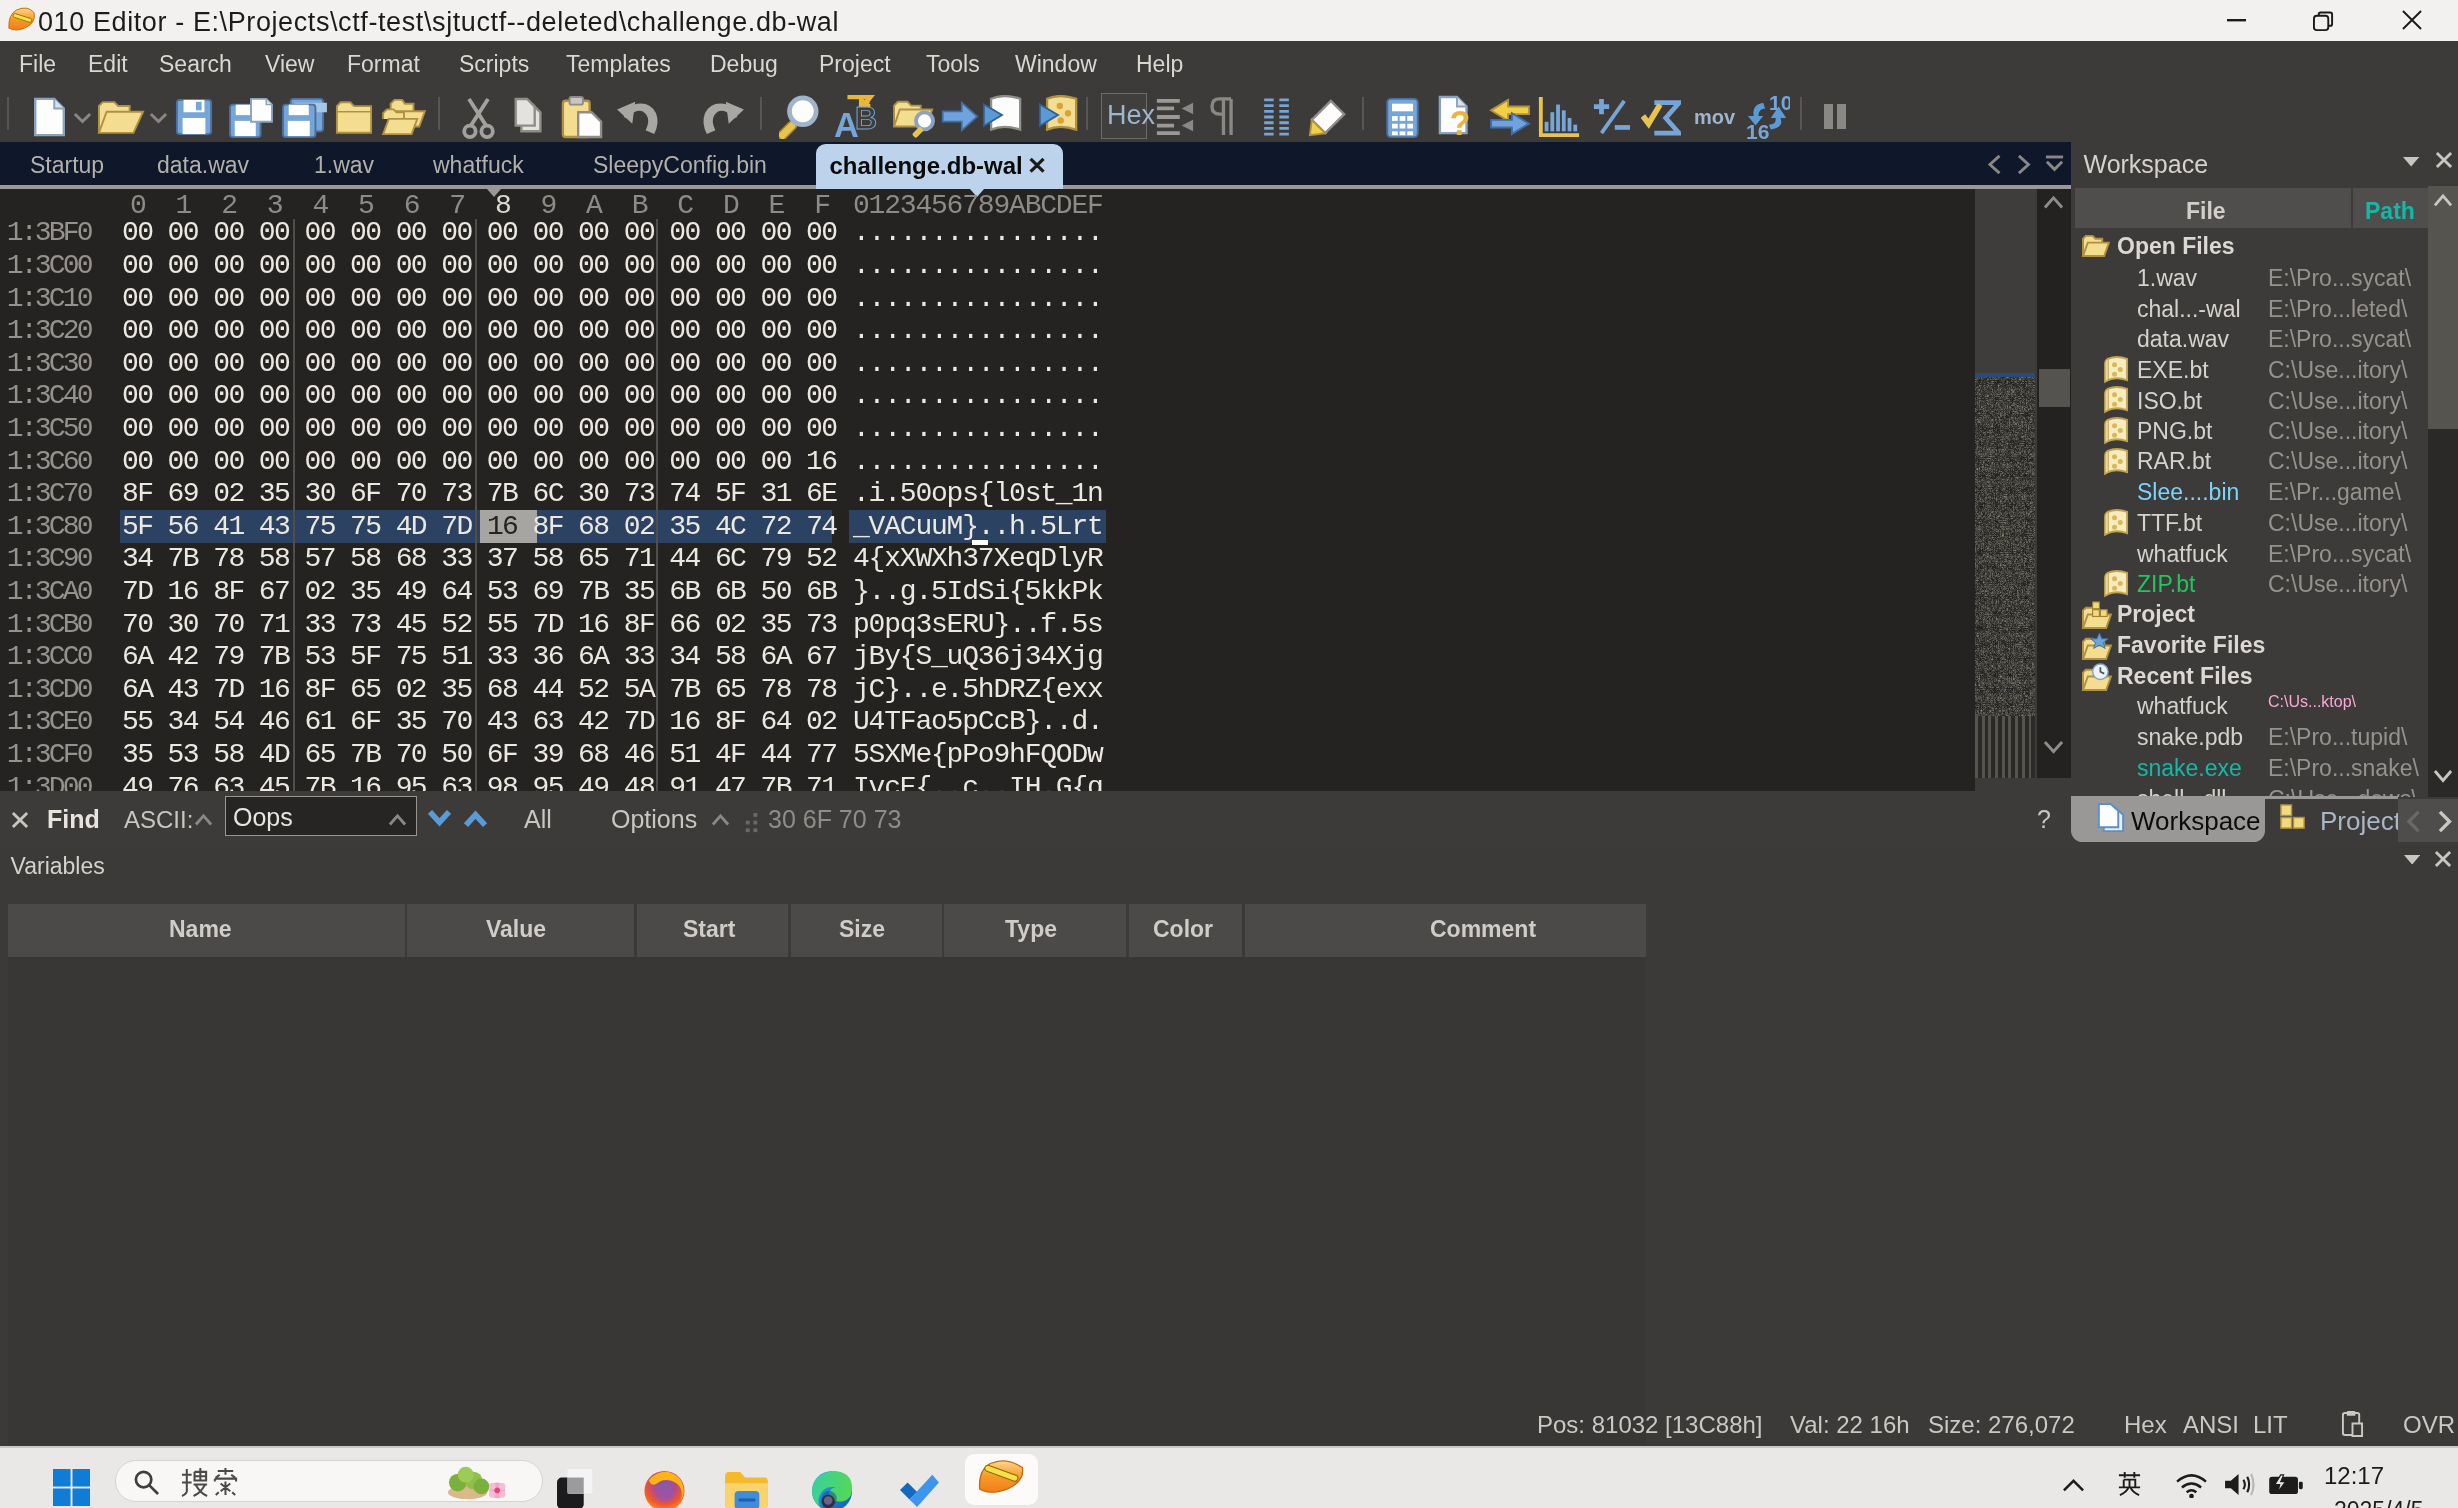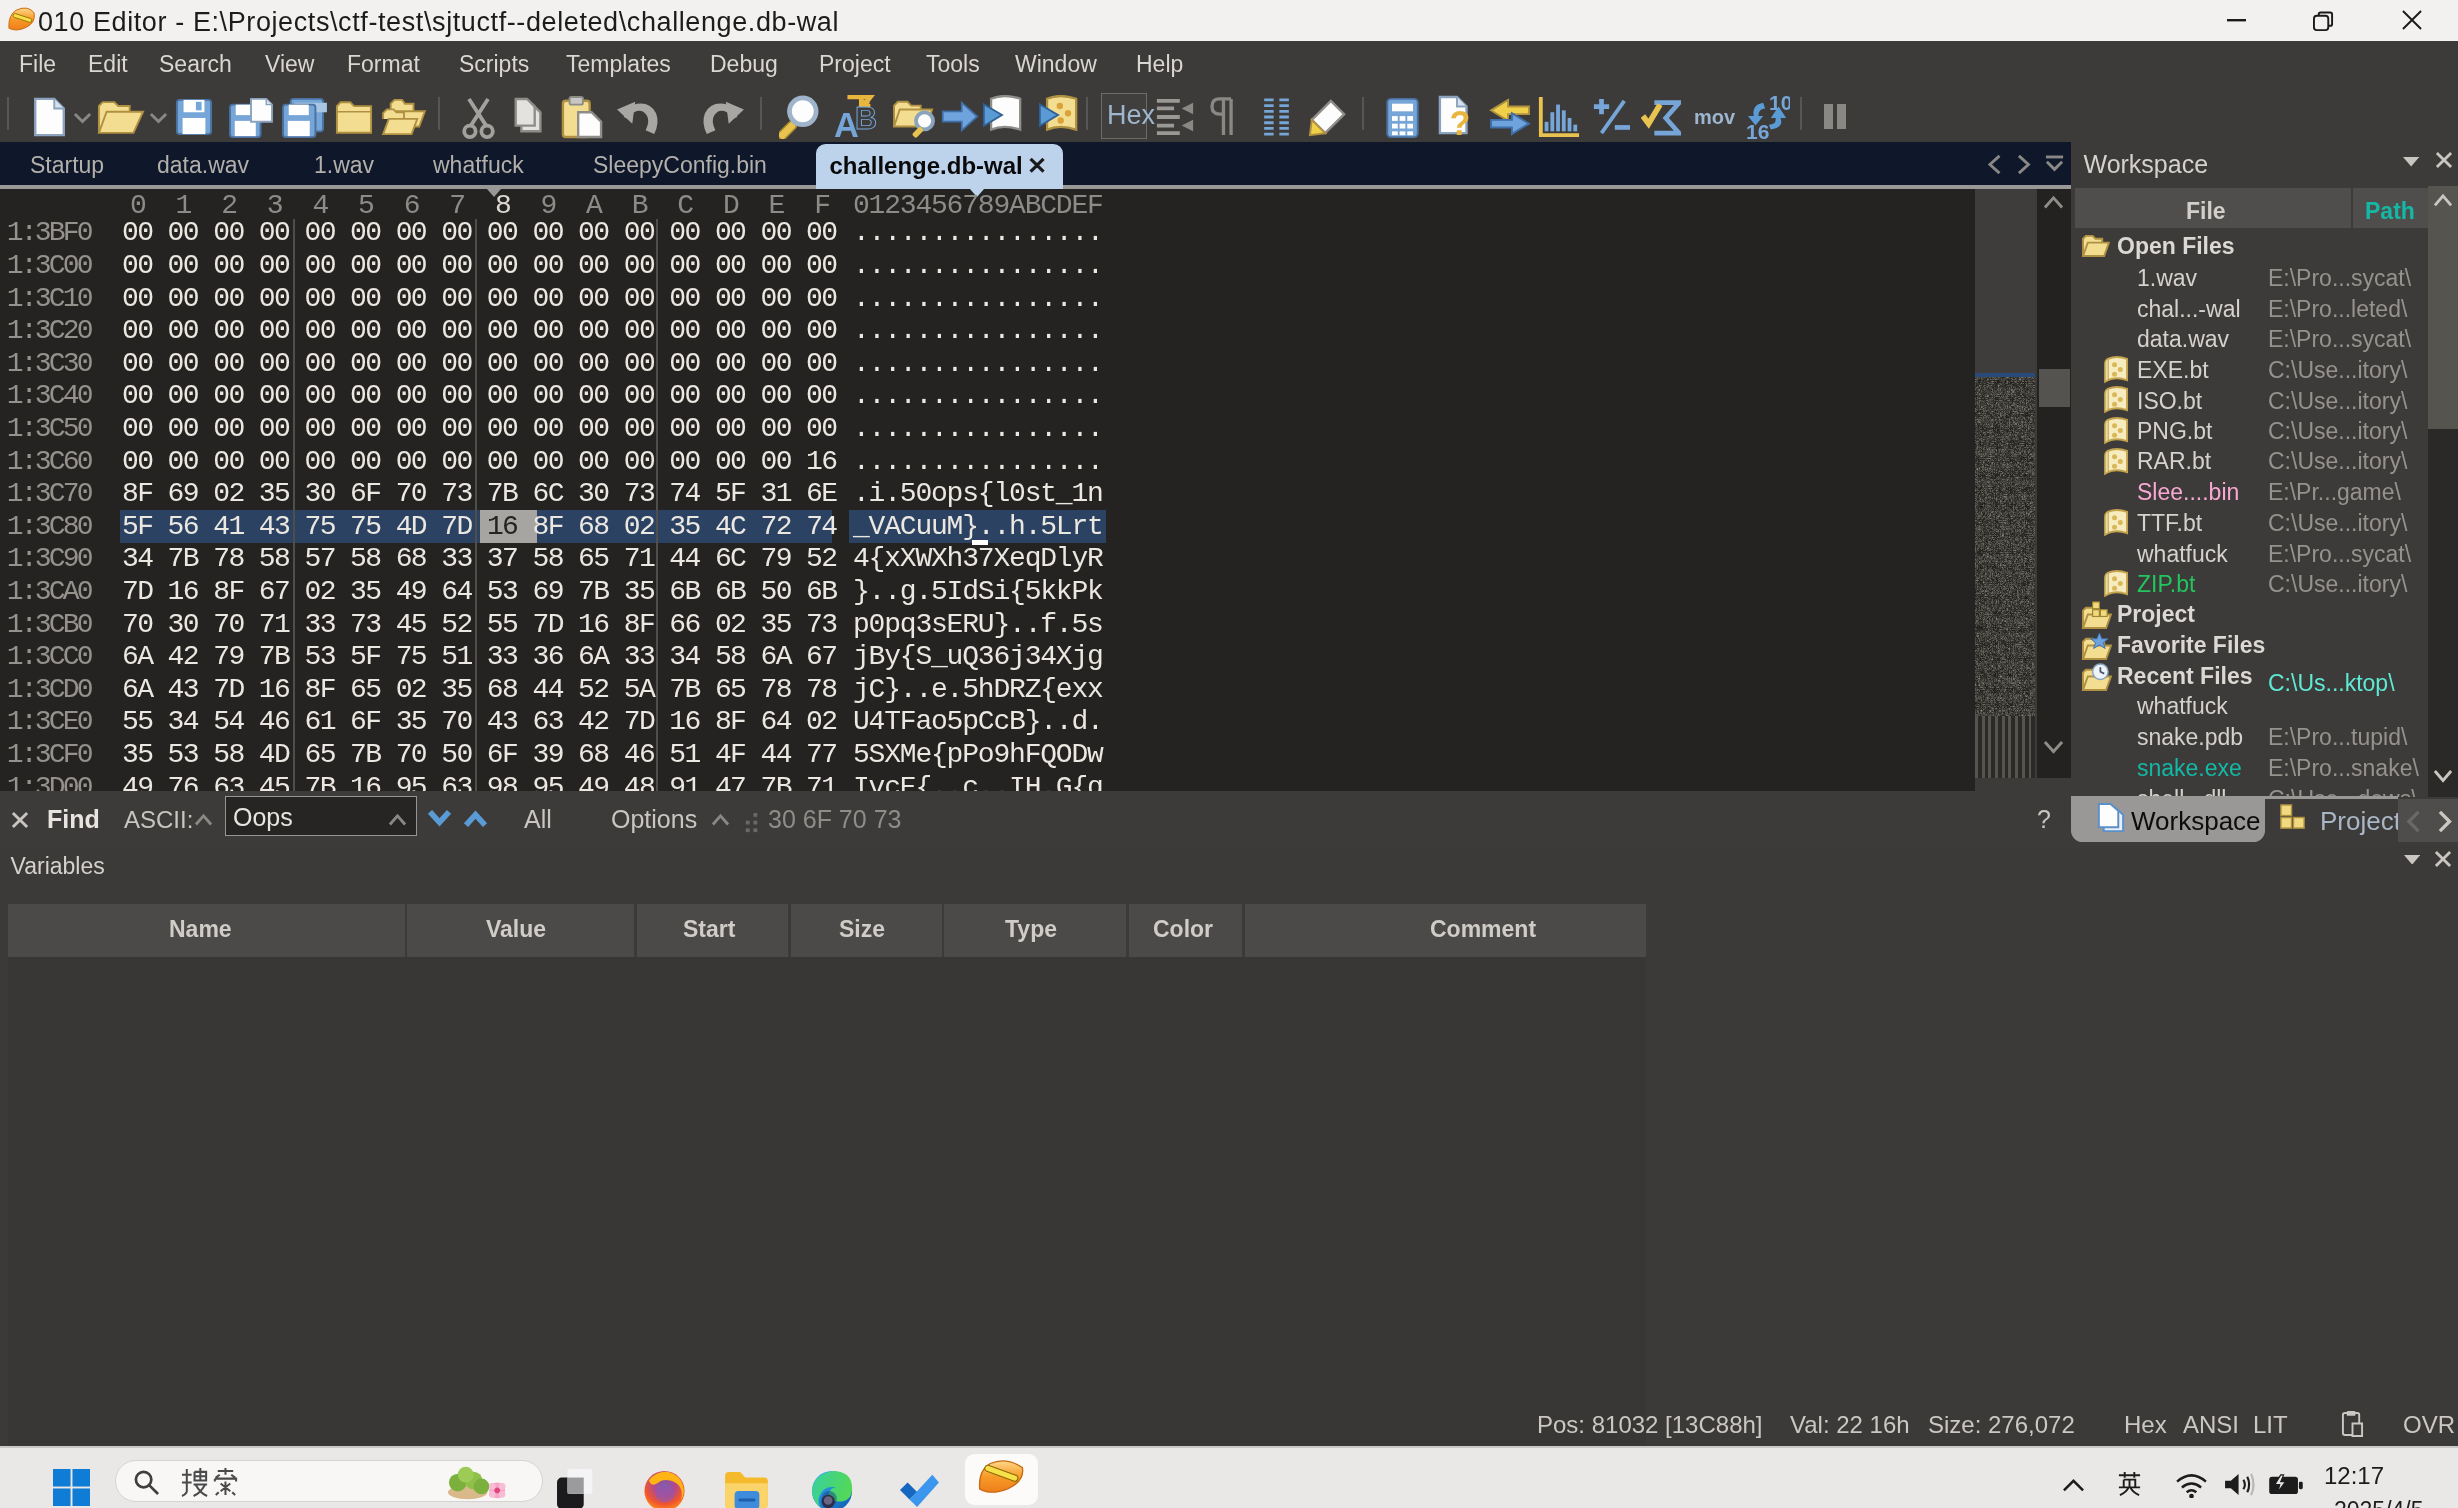--- a/index.html
+++ b/index.html
@@ -420,21 +420,21 @@
       <span class="abs" style="left:197px;top:276px;font-size:23px;color:#96938e">C:\Use...itory\</span>
   <svg class="abs" style="left:31px;top:306px" width="27" height="29" viewBox="0 0 28 30">
         <path d="M6 3 Q15 -1 26 3 L26 25 Q15 21 6 25 Z" fill="#f7ecc0" stroke="#c3a34c" stroke-width="2"></path>
         <path d="M6 3 Q3 4 3 8 L3 27 Q8 24 6 25" fill="#e8d9a0" stroke="#c3a34c" stroke-width="1.5"></path>
         <circle cx="13" cy="9" r="2.6" fill="#d8b858"></circle>
         <circle cx="19" cy="14" r="2.6" fill="#d8b858"></circle>
         <circle cx="13" cy="19" r="2.6" fill="#d8b858"></circle>
       </svg>
       <span class="abs" style="left:66px;top:306px;font-size:23px;color:#d5d2cd">RAR.bt</span>
       <span class="abs" style="left:197px;top:306px;font-size:23px;color:#96938e">C:\Use...itory\</span>
-  <span class="abs" style="left:66px;top:337px;font-size:23px;color:#f9a8d4">Slee....bin</span>
+  <span class="abs" style="left:66px;top:337px;font-size:23px;color:#7dd3fc">Slee....bin</span>
       <span class="abs" style="left:197px;top:337px;font-size:23px;color:#96938e">E:\Pr...game\</span>
   <svg class="abs" style="left:31px;top:367px" width="27" height="29" viewBox="0 0 28 30">
         <path d="M6 3 Q15 -1 26 3 L26 25 Q15 21 6 25 Z" fill="#f7ecc0" stroke="#c3a34c" stroke-width="2"></path>
         <path d="M6 3 Q3 4 3 8 L3 27 Q8 24 6 25" fill="#e8d9a0" stroke="#c3a34c" stroke-width="1.5"></path>
         <circle cx="13" cy="9" r="2.6" fill="#d8b858"></circle>
         <circle cx="19" cy="14" r="2.6" fill="#d8b858"></circle>
         <circle cx="13" cy="19" r="2.6" fill="#d8b858"></circle>
       </svg>
       <span class="abs" style="left:66px;top:368px;font-size:23px;color:#d5d2cd">TTF.bt</span>
       <span class="abs" style="left:197px;top:368px;font-size:23px;color:#96938e">C:\Use...itory\</span>
@@ -466,21 +466,21 @@
       </svg>
       <span class="abs" style="left:46px;top:490px;font-size:23px;font-weight:bold;color:#dcd9d4">Favorite Files</span>
   <svg class="abs" style="left:9.6px;top:521px" width="31" height="29" viewBox="0 0 32 30">
         <path d="M2 28 L2 10 L5 7 L12 7 L15 10 L24 10 L24 14" fill="#f3dd91" stroke="#b09142" stroke-width="2"></path>
         <path d="M2 28 L7 14 L31 14 L26 28 Z" fill="#f3dd91" stroke="#b09142" stroke-width="2"></path>
         <circle cx="20" cy="9" r="8" fill="#eef3f8" stroke="#8ba3bd" stroke-width="1.5"></circle>
         <path d="M20 4.5 L20 9 L24 11" fill="none" stroke="#44546a" stroke-width="1.8"></path>
       </svg>
       <span class="abs" style="left:46px;top:521px;font-size:23px;font-weight:bold;color:#dcd9d4">Recent Files</span>
   <span class="abs" style="left:66px;top:551px;font-size:23px;color:#d5d2cd">whatfuck</span>
-      <span class="abs" style="left:197px;top:528px;font-size:23px;color:#5eead4">C:\Us...ktop\</span>
+      <span class="abs" style="left:197px;top:551px;font-size:16px;color:#f9a8d4">C:\Us...ktop\</span>
   <span class="abs" style="left:66px;top:582px;font-size:23px;color:#d5d2cd">snake.pdb</span>
       <span class="abs" style="left:197px;top:582px;font-size:23px;color:#96938e">E:\Pro...tupid\</span>
   <span class="abs" style="left:66px;top:613px;font-size:23px;color:#14b8a6">snake.exe</span>
       <span class="abs" style="left:197px;top:613px;font-size:23px;color:#96938e">E:\Pro...snake\</span>
   <span class="abs" style="left:66px;top:644px;font-size:23px;color:#d5d2cd">shell...dll</span>
       <span class="abs" style="left:197px;top:644px;font-size:23px;color:#96938e">C:\Use...dows\</span>
   </div>
 
   <div class="abs" style="left:357px;top:44px;width:30px;height:611px;background:#2a2927"></div>
   <div class="abs" style="left:357px;top:44px;width:30px;height:243px;background:#56544f"></div>

